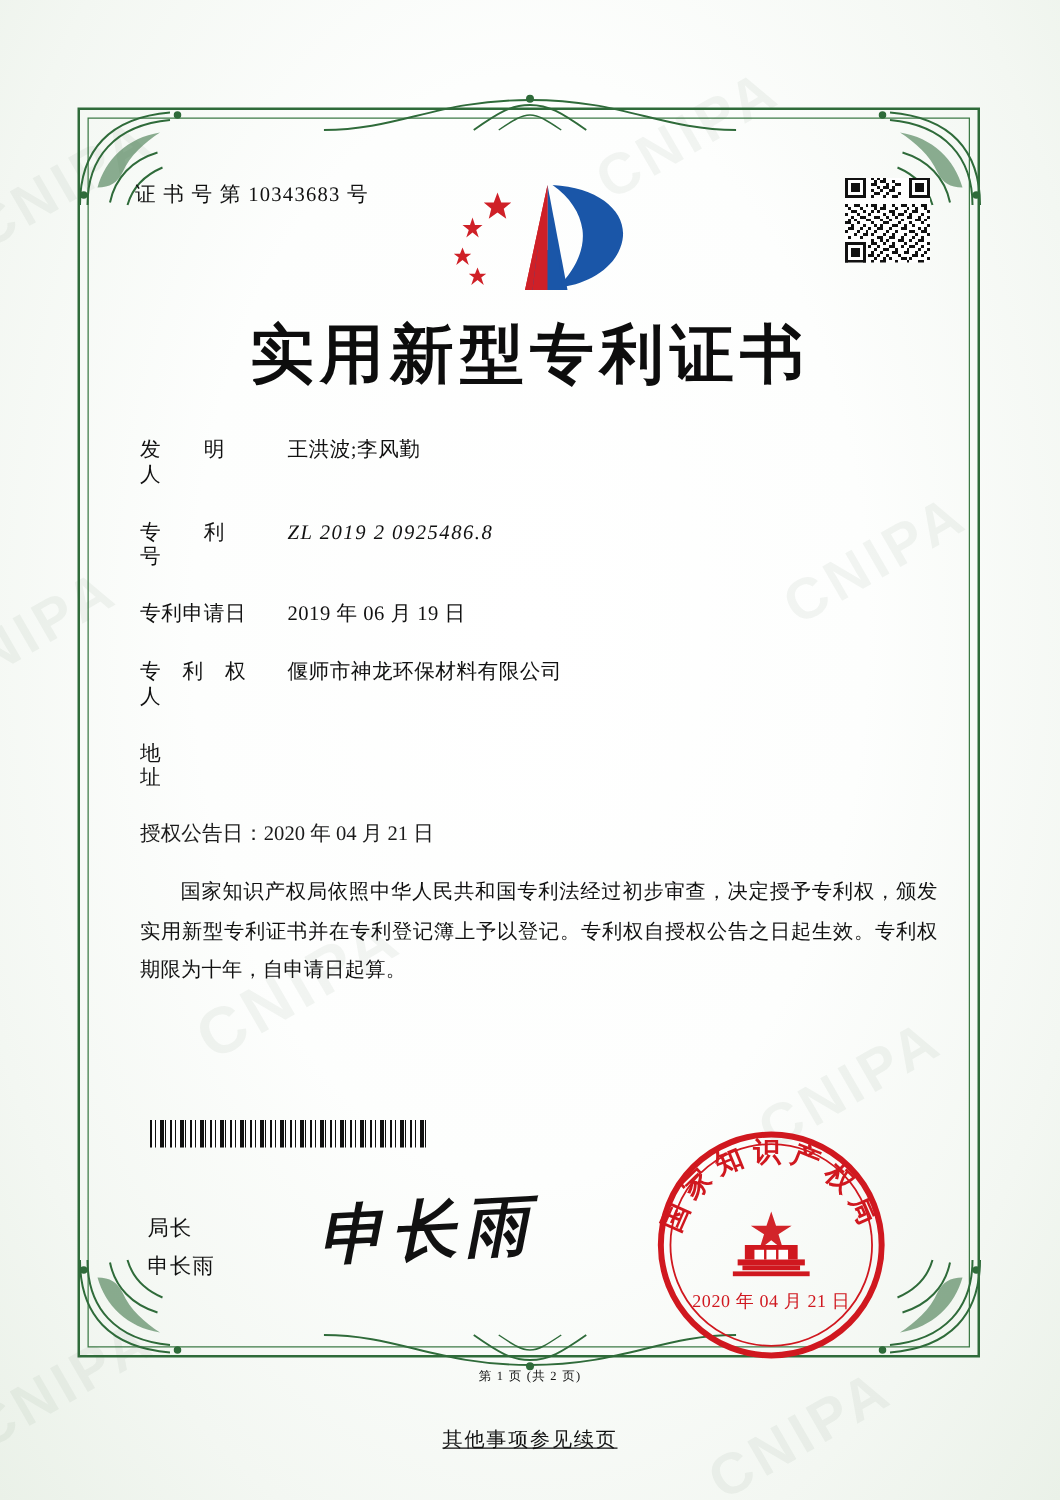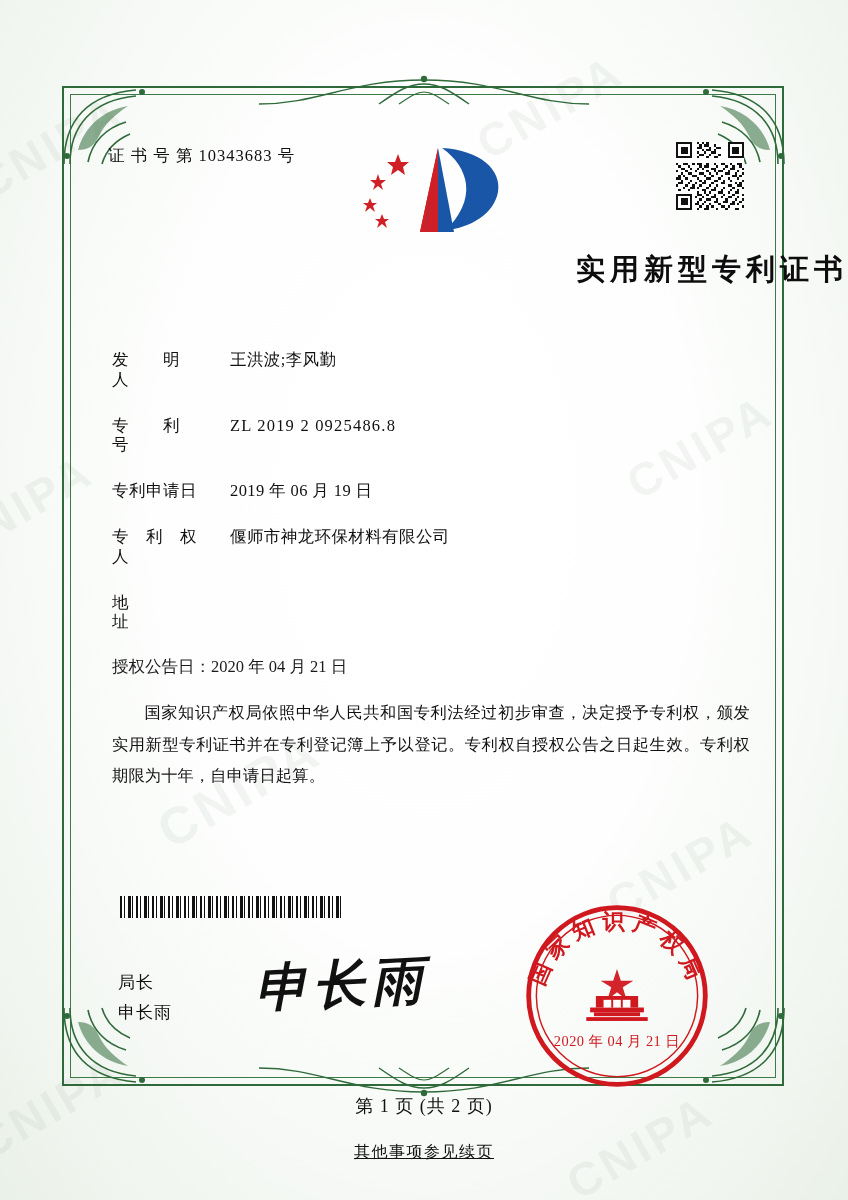--- a/index.html
+++ b/index.html
@@ -117,22 +117,22 @@
     transform: translateX(-50%);
     width: 180px;
     height: 100px;
   }
 
   .title {
     position: absolute;
     left: 0;
     right: 0;
     top: 250px;
-    text-align: right;
-    font-size: 29px;
+    text-align: center;
+    font-size: 51px;
     font-weight: bold;
     letter-spacing: 5px;
     font-family: Liberation Sans, sans-serif;
     color: #0d0d0d;
   }
 
   .fields {
     position: absolute;
     left: 112px;
     top: 350px;
@@ -151,20 +151,21 @@
     letter-spacing: 0.5px;
     color: #111;
   }
   .field-value {
     color: #111;
     letter-spacing: 0.4px;
   }
   .field-value.mono {
     font-family: "Liberation Serif", "DejaVu Serif", serif;
     letter-spacing: 1.2px;
+    font-style: italic;
   }
 
   .grantrow {
     position: absolute;
     left: 112px;
     top: 656px;
     font-size: 16.5px;
     display: flex;
     width: 640px;
   }
@@ -230,21 +231,21 @@
     width: 192px;
     height: 192px;
   }
 
   .page-num {
     position: absolute;
     left: 0;
     right: 0;
     top: 1094px;
     text-align: center;
-    font-size: 18px;
+    font-size: 10px;
     color: #111;
     letter-spacing: 1px;
   }
 
   .footnote {
     position: absolute;
     left: 0;
     right: 0;
     top: 1142px;
     text-align: center;

